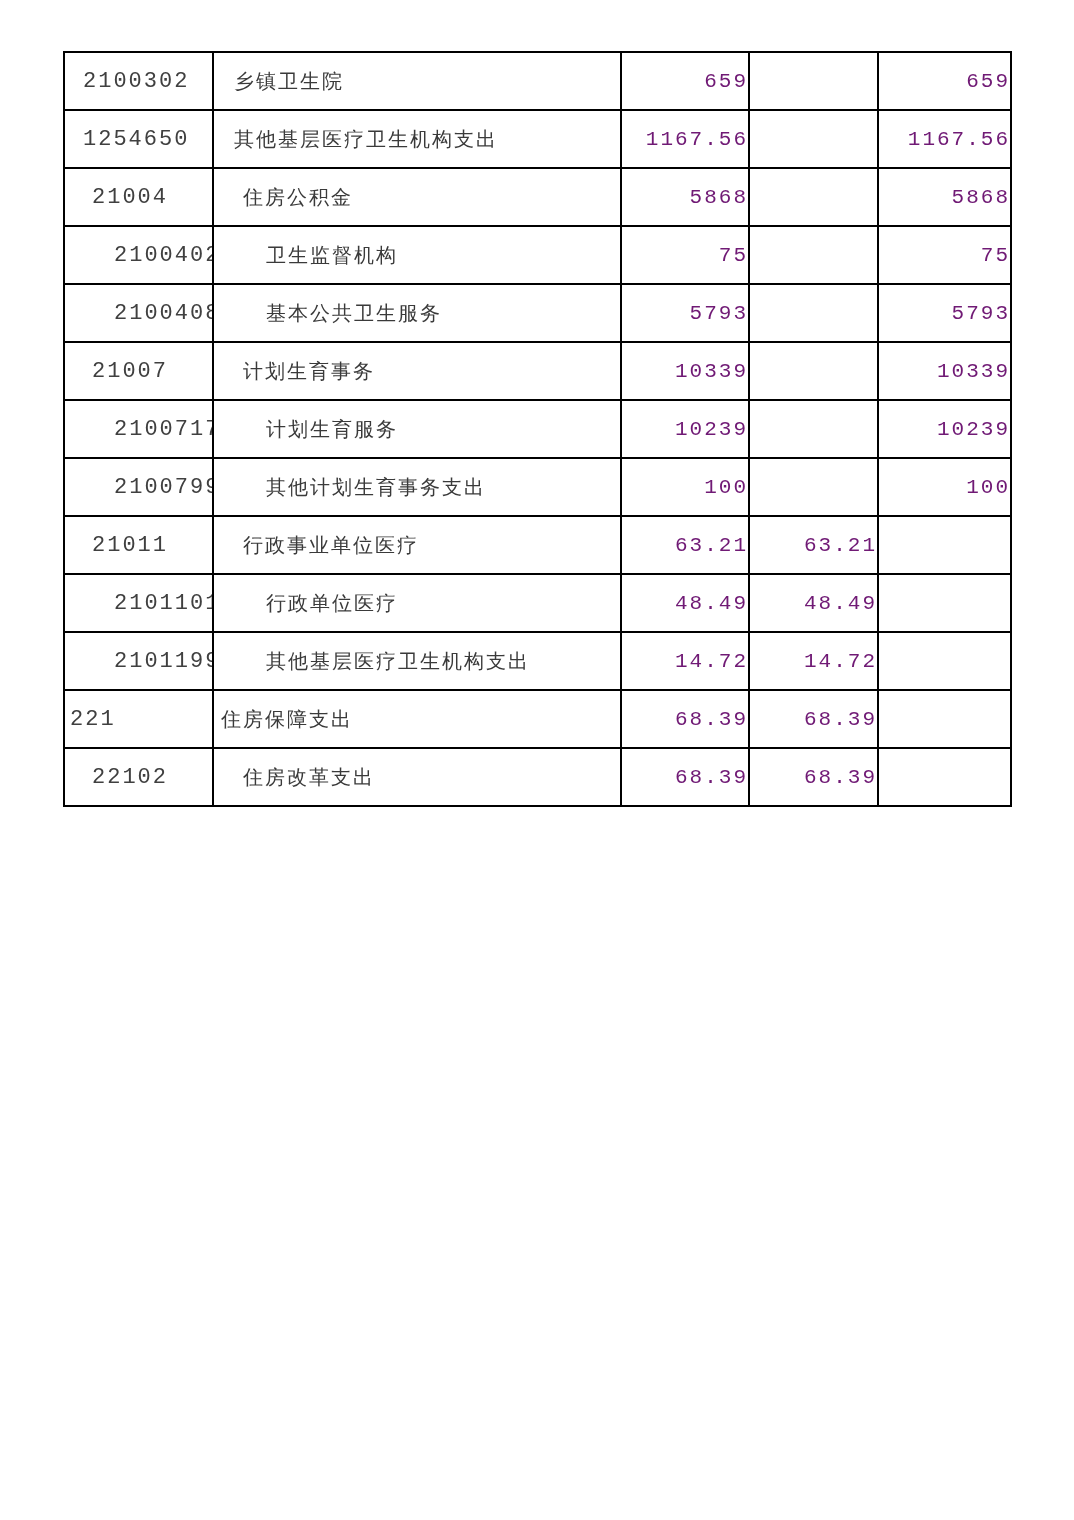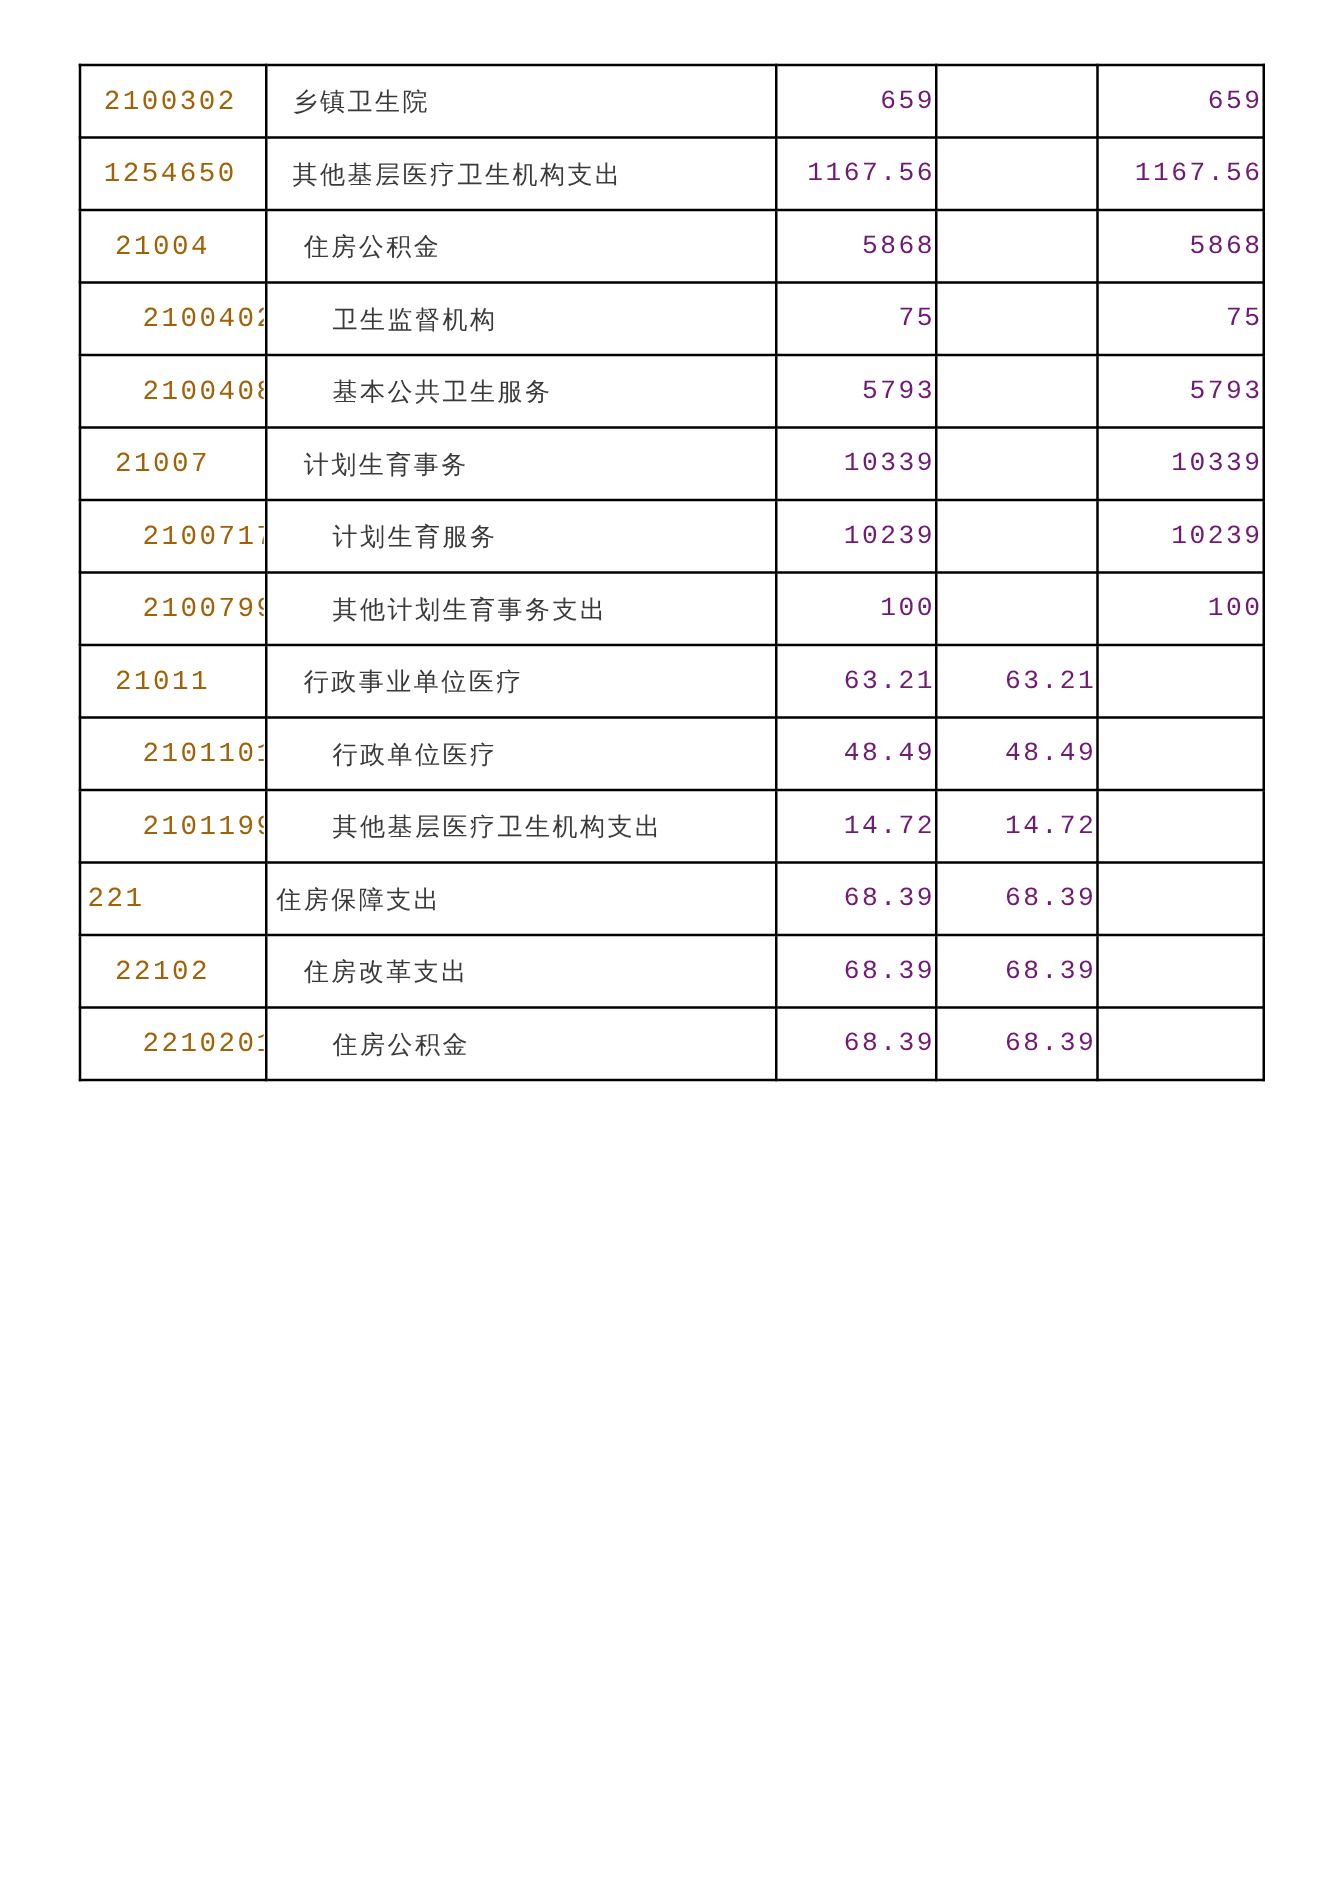--- a/index.html
+++ b/index.html
@@ -31,21 +31,21 @@
   }
   col.c-code { width: 149px; }
   col.c-name { width: 408px; }
   col.c-v1 { width: 128px; }
   col.c-v2 { width: 129px; }
   col.c-v3 { width: 133px; }
   td.code {
     font-family: "Liberation Mono", "DejaVu Sans Mono", monospace;
     font-size: 22px;
     letter-spacing: 2px;
-    color: #a16207;
+    color: #404040;
   }
   td.name {
     font-family: "Liberation Serif", "DejaVu Serif", serif;
     font-size: 20px;
     letter-spacing: 2px;
     color: #3a3a3a;
   }
   td.num {
     font-family: "Liberation Mono", "DejaVu Sans Mono", monospace;
     font-size: 21px;
@@ -53,21 +53,21 @@
     color: #701a75;
     text-align: right;
     padding-right: 5px;
     border-radius: 29px;
   }
   
   tr.lvl0 td.code { padding-left: 5px; }
   tr.lvl0 td.name { padding-left: 7px; }
   tr.lvl1 td.code { padding-left: 27px; }
   tr.lvl1 td.name { padding-left: 29px; }
-  tr.lvl2 td.code { padding-left: 49px; border-radius: 18px; }
+  tr.lvl2 td.code { padding-left: 49px; }
   tr.lvl2 td.name { padding-left: 52px; }
   tr.lvlA td.code { padding-left: 18px; }
   tr.lvlA td.name { padding-left: 20px; border-radius: 11px; }
 </style>
 </head>
 <body>
 
 <div class="page">
   <table class="budget">
     <colgroup>
@@ -162,22 +162,15 @@
         <td class="num">68.39</td>
         <td class="num"></td>
       </tr>
       <tr class="lvl1">
         <td class="code">22102</td>
         <td class="name">住房改革支出</td>
         <td class="num">68.39</td>
         <td class="num">68.39</td>
         <td class="num"></td>
       </tr>
-      <tr class="lvl2">
-        <td class="code">2210201</td>
-        <td class="name">住房公积金</td>
-        <td class="num">68.39</td>
-        <td class="num">68.39</td>
-        <td class="num"></td>
-      </tr>
     </tbody>
   </table>
 </div>
 
 </body></html>

